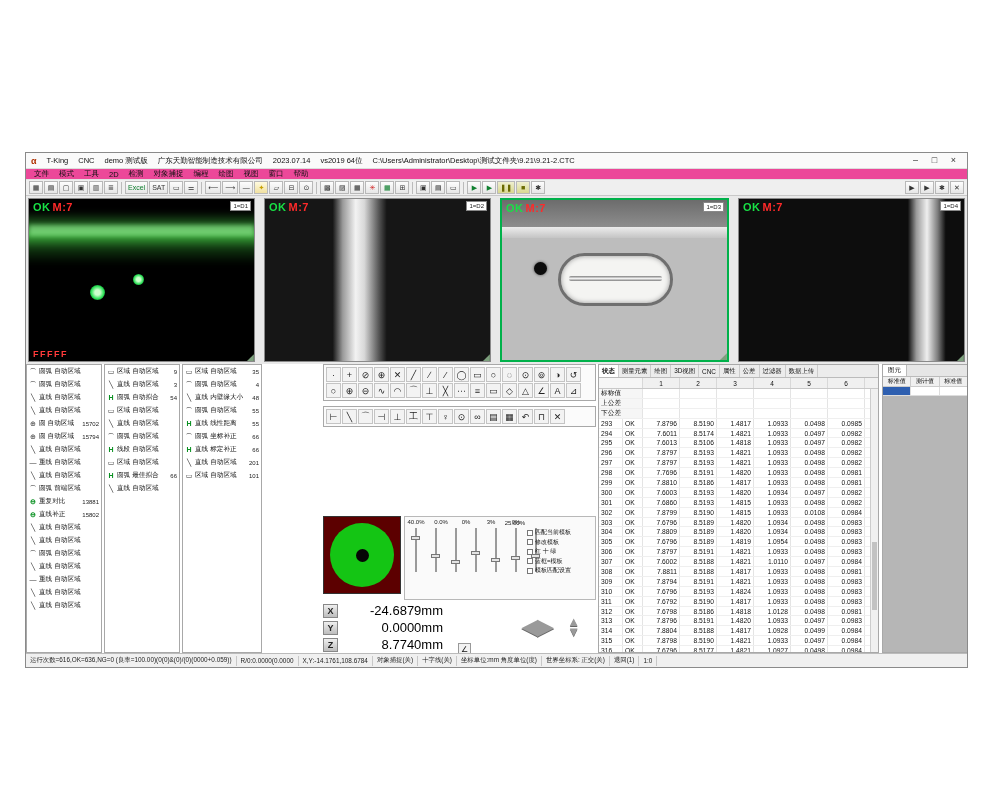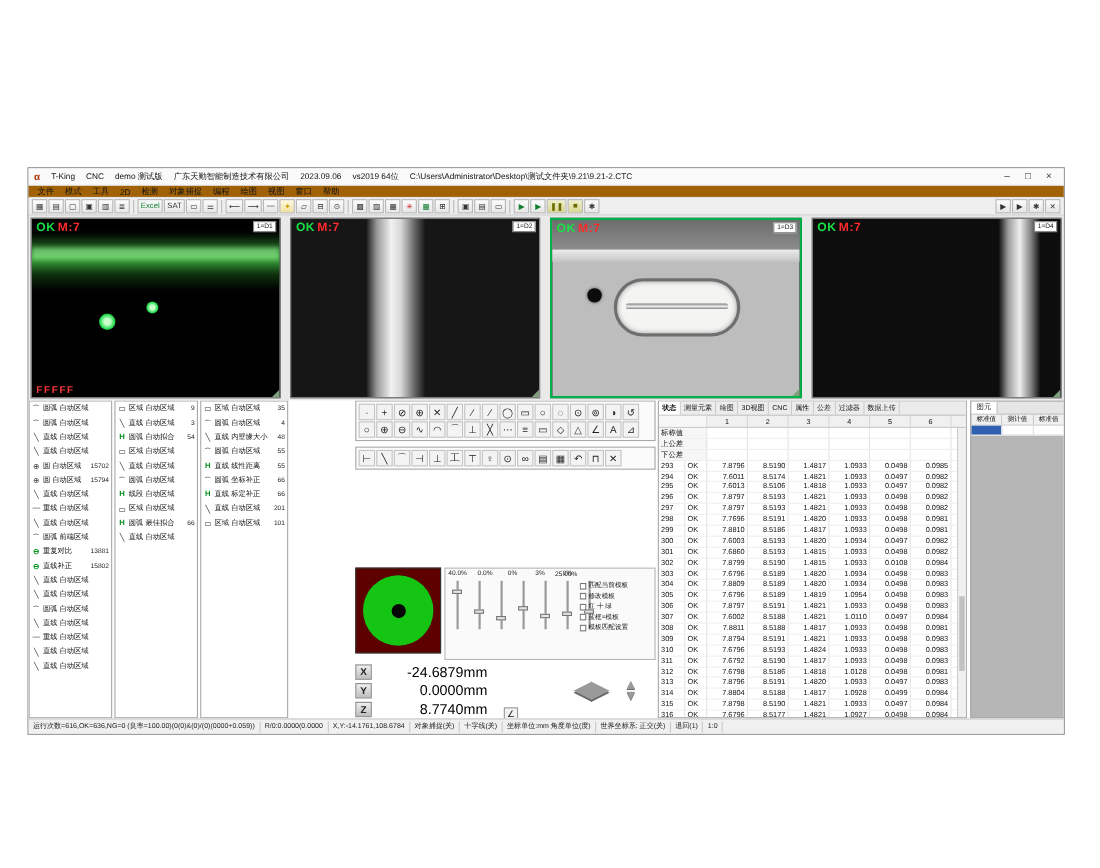--- a/index.html
+++ b/index.html
@@ -9,21 +9,21 @@
     background:#f0f0f0;border:1px solid #8a8a8a;display:flex;flex-direction:column;}
 
   
   .titlebar{height:16px;background:#fafafa;display:flex;align-items:center;gap:10px;
     padding:0 5px;font-size:7.5px;white-space:nowrap;overflow:hidden;border-bottom:1px solid #ddd;}
   .app-logo{color:#b03000;font-weight:bold;font-size:9px;}
   .win-btns{margin-left:auto;display:flex;gap:2px;}
   .win-btn{width:17px;height:13px;text-align:center;line-height:12px;font-size:9px;color:#333;}
 
   
-  .menubar{height:11px;display:flex;align-items:center;background:#a16207;
+  .menubar{height:11px;display:flex;align-items:center;background:#ec4899;
     padding:0 3px;font-size:7.5px;border-bottom:1px solid #e2e2e2;}
   .menu-item{padding:0 5px;}
 
   
   .toolbar{height:16px;background:#efefef;display:flex;align-items:center;
     padding:0 3px;border-bottom:1px solid #c8c8c8;overflow:hidden;}
   .tgroup{display:flex;gap:1px;align-items:center;}
   .tright{margin-left:auto;}
   .tsep{width:1px;height:12px;background:#bbb;margin:0 3px;flex:none;}
   .tbtn{min-width:14px;height:13px;border:1px solid #b8b8b8;background:linear-gradient(#fdfdfd,#e6e6e6);
@@ -153,21 +153,21 @@
 <body>
 
 <div class="app">
 
   <div class="titlebar">
     <span class="app-logo">α</span>
     <span>T-King</span>
     <span>CNC</span>
     <span>demo 测试版</span>
     <span>广东天勤智能制造技术有限公司</span>
-    <span>2023.09.06</span>
+    <span>2023.07.14</span>
     <span>vs2019 64位</span>
     <span>C:\Users\Administrator\Desktop\测试文件夹\9.21\9.21-2.CTC</span>
     <div class="win-btns">
       <div class="win-btn">–</div>
       <div class="win-btn">□</div>
       <div class="win-btn">×</div>
     </div>
   </div>
 
   <div class="menubar">

